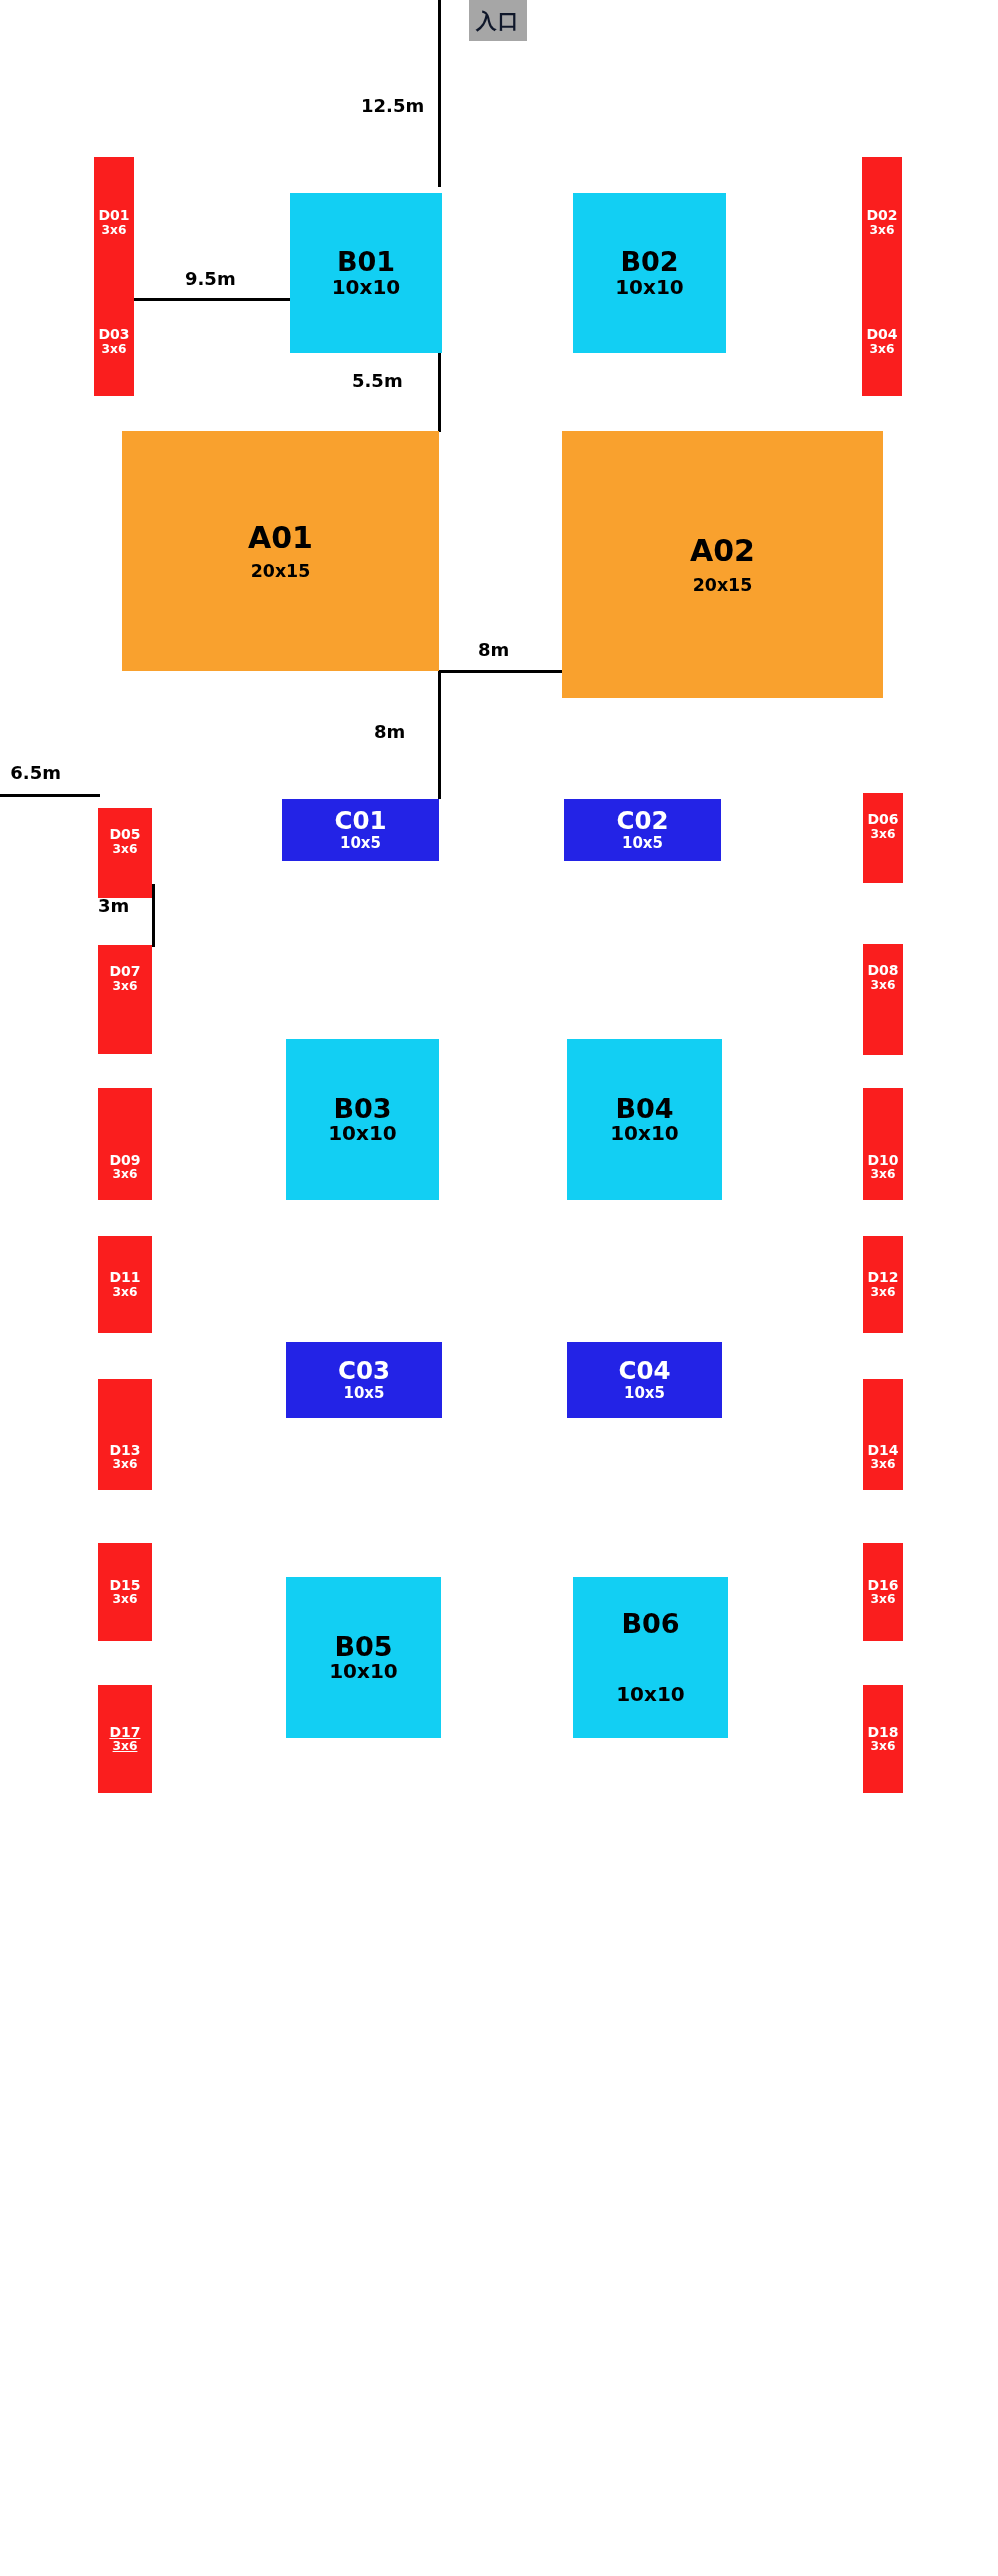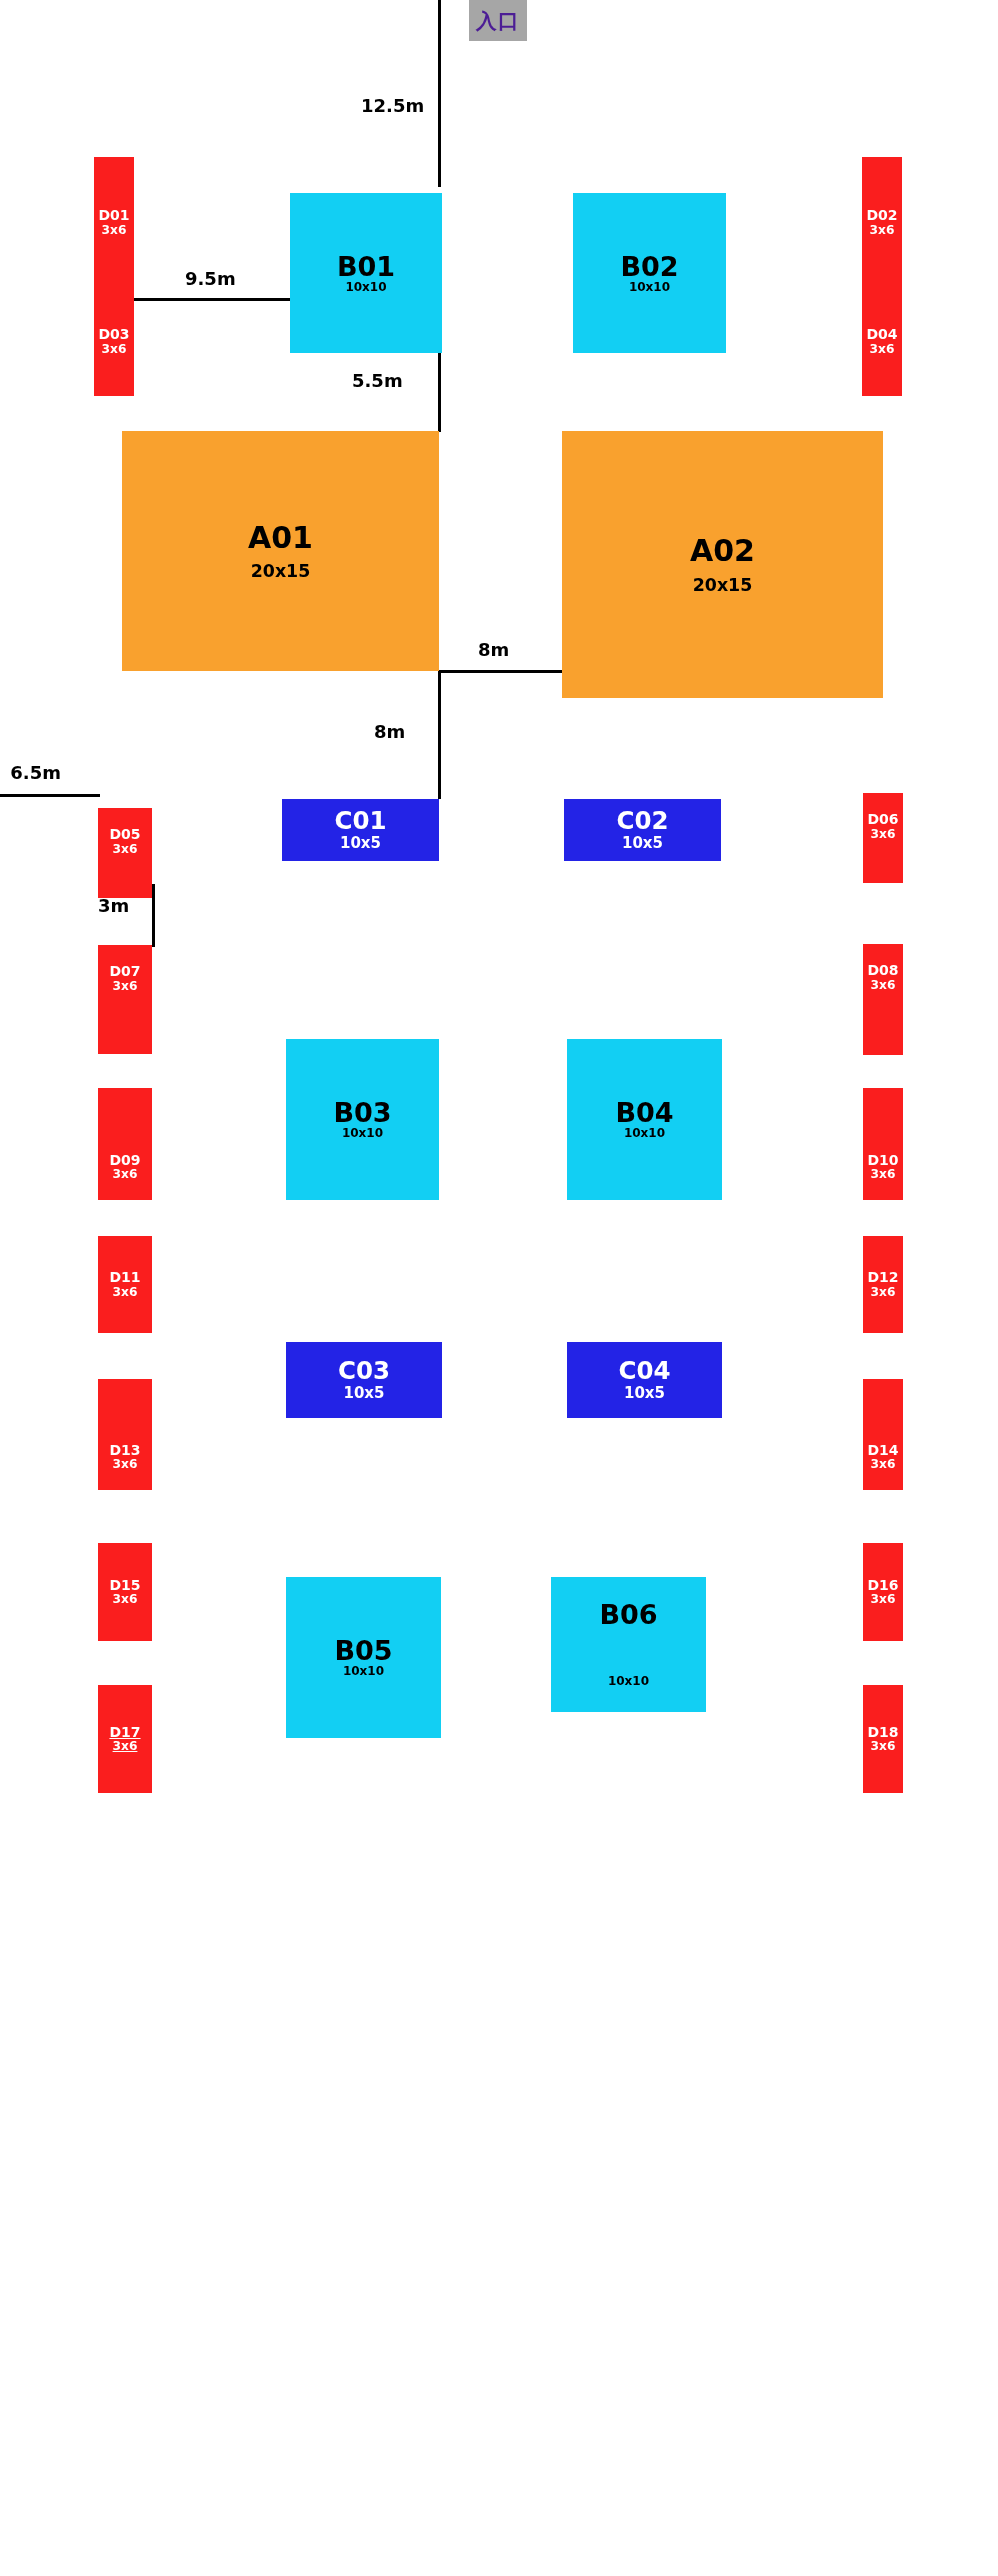--- a/index.html
+++ b/index.html
@@ -33,21 +33,21 @@
   .booth .bsize  { font-weight: 700; }
 
   
   .booth-a { background: #F9A12E; color: #000000; }
   .booth-a .bname { font-size: 30px; letter-spacing: 0px; }
   .booth-a .bsize { font-size: 17.4px; margin-top: 9px; }
 
   
   .booth-b { background: #12CFF3; color: #000000; }
   .booth-b .bname { font-size: 27px; }
-  .booth-b .bsize { font-size: 12px; margin-top: 0; }
+  .booth-b .bsize { font-size: 20px; margin-top: 0; }
 
   
   .booth-c { background: #2323E6; color: #ffffff; }
   .booth-c .bname { font-size: 24.5px; }
   .booth-c .bsize { font-size: 15px; margin-top: 2.6px; }
 
   
   .booth-d { background: #FA1E1E; color: #ffffff; }
   .booth-d .bname { font-size: 14px; }
   .booth-d .bsize { font-size: 12.2px; margin-top: 0.6px; }
@@ -66,21 +66,21 @@
     color: #000000;
     font-size: 35px;
     font-weight: 700;
     letter-spacing: 1.3px;
   }
 
   
   .entrance {
     position: absolute;
     background: #A6A6A6;
-    color: #4c1d95;
+    color: #0f172a;
     font-size: 20.6px;
     font-weight: 700;
     display: flex;
     align-items: center;
     justify-content: center;
     letter-spacing: 1.3px;
   }
 
   
   .dline-v {
@@ -252,21 +252,21 @@
   <div class="booth booth-d d-center" style="left:98px; top:1543px; width:54px; height:98px;">
     <span class="bname">D15</span>
     <span class="bsize">3x6</span>
   </div>
 
   <div class="booth booth-b" style="left:286px; top:1577px; width:155px; height:161px;">
     <span class="bname">B05</span>
     <span class="bsize">10x10</span>
   </div>
 
-  <div class="booth booth-b" style="left:551px; top:1577px; width:155px; height:135px;gap:46px;">
+  <div class="booth booth-b" style="left:573px; top:1577px; width:155px; height:161px;gap:46px;">
     <span class="bname">B06</span>
     <span class="bsize">10x10</span>
   </div>
 
   <div class="booth booth-d d-center" style="left:863px; top:1543px; width:40px; height:98px;">
     <span class="bname">D16</span>
     <span class="bsize">3x6</span>
   </div>
 
   <div class="booth booth-d d-center" style="left:98px; top:1685px; width:54px; height:108px;text-decoration:underline;">

